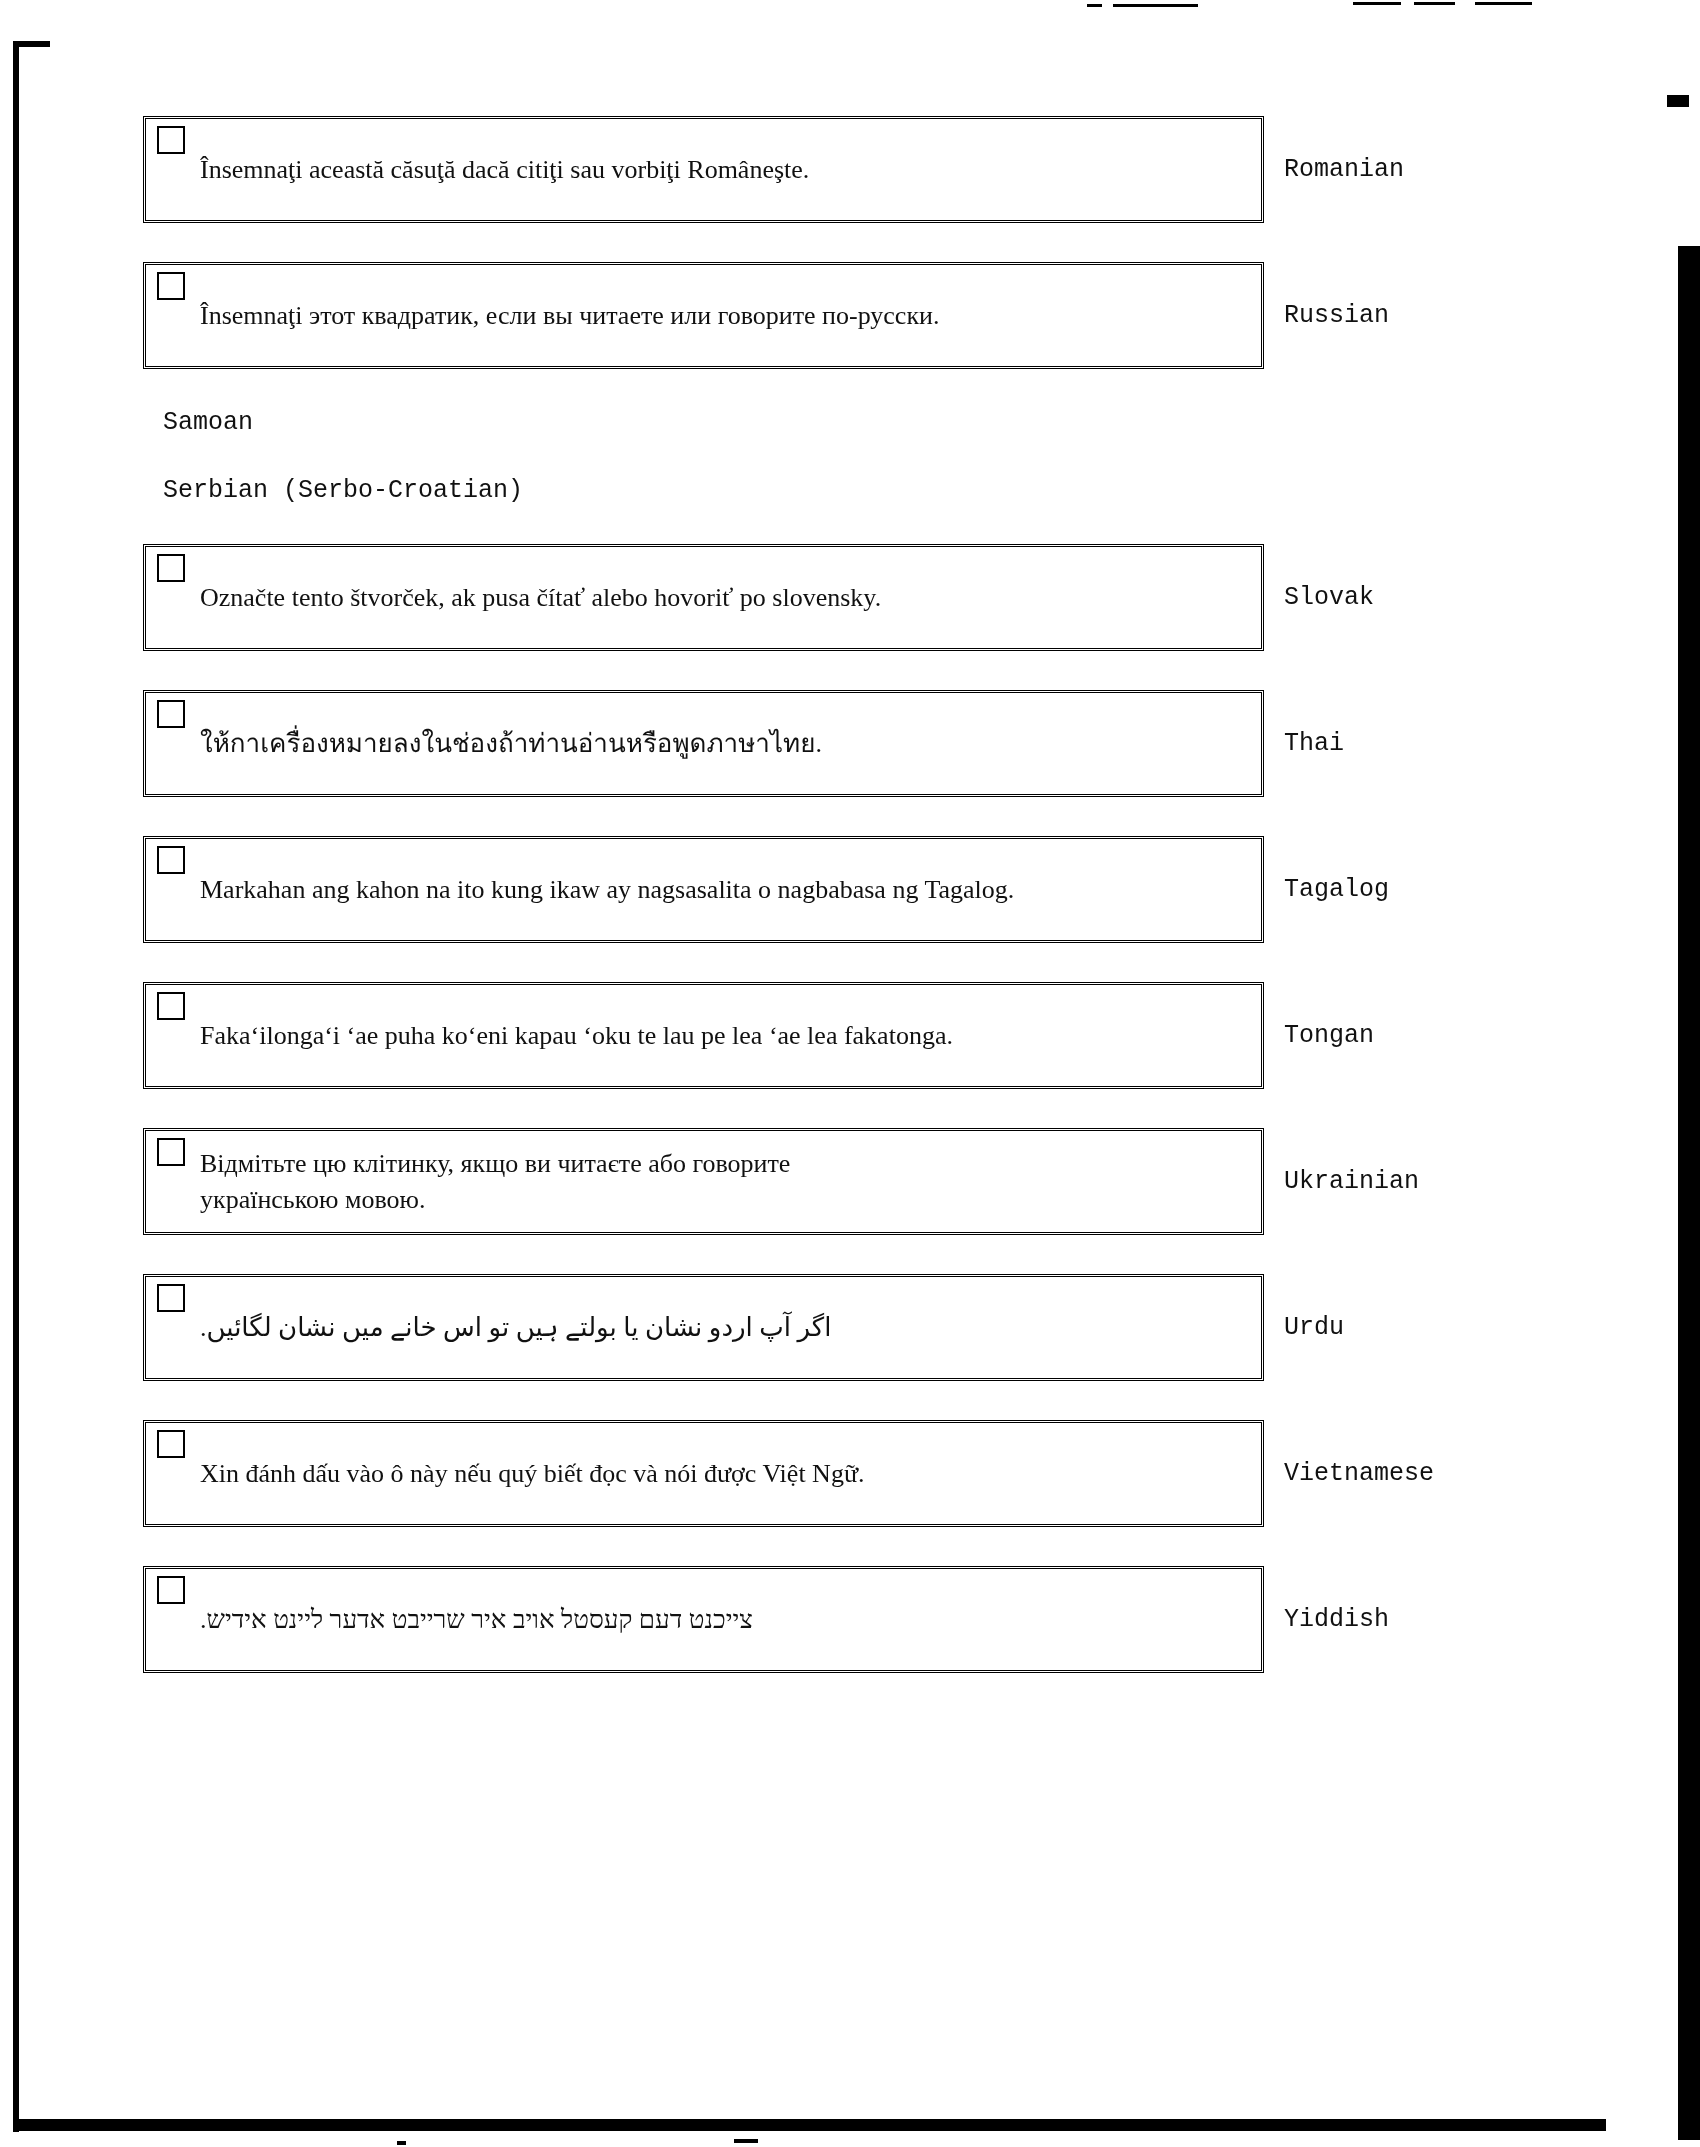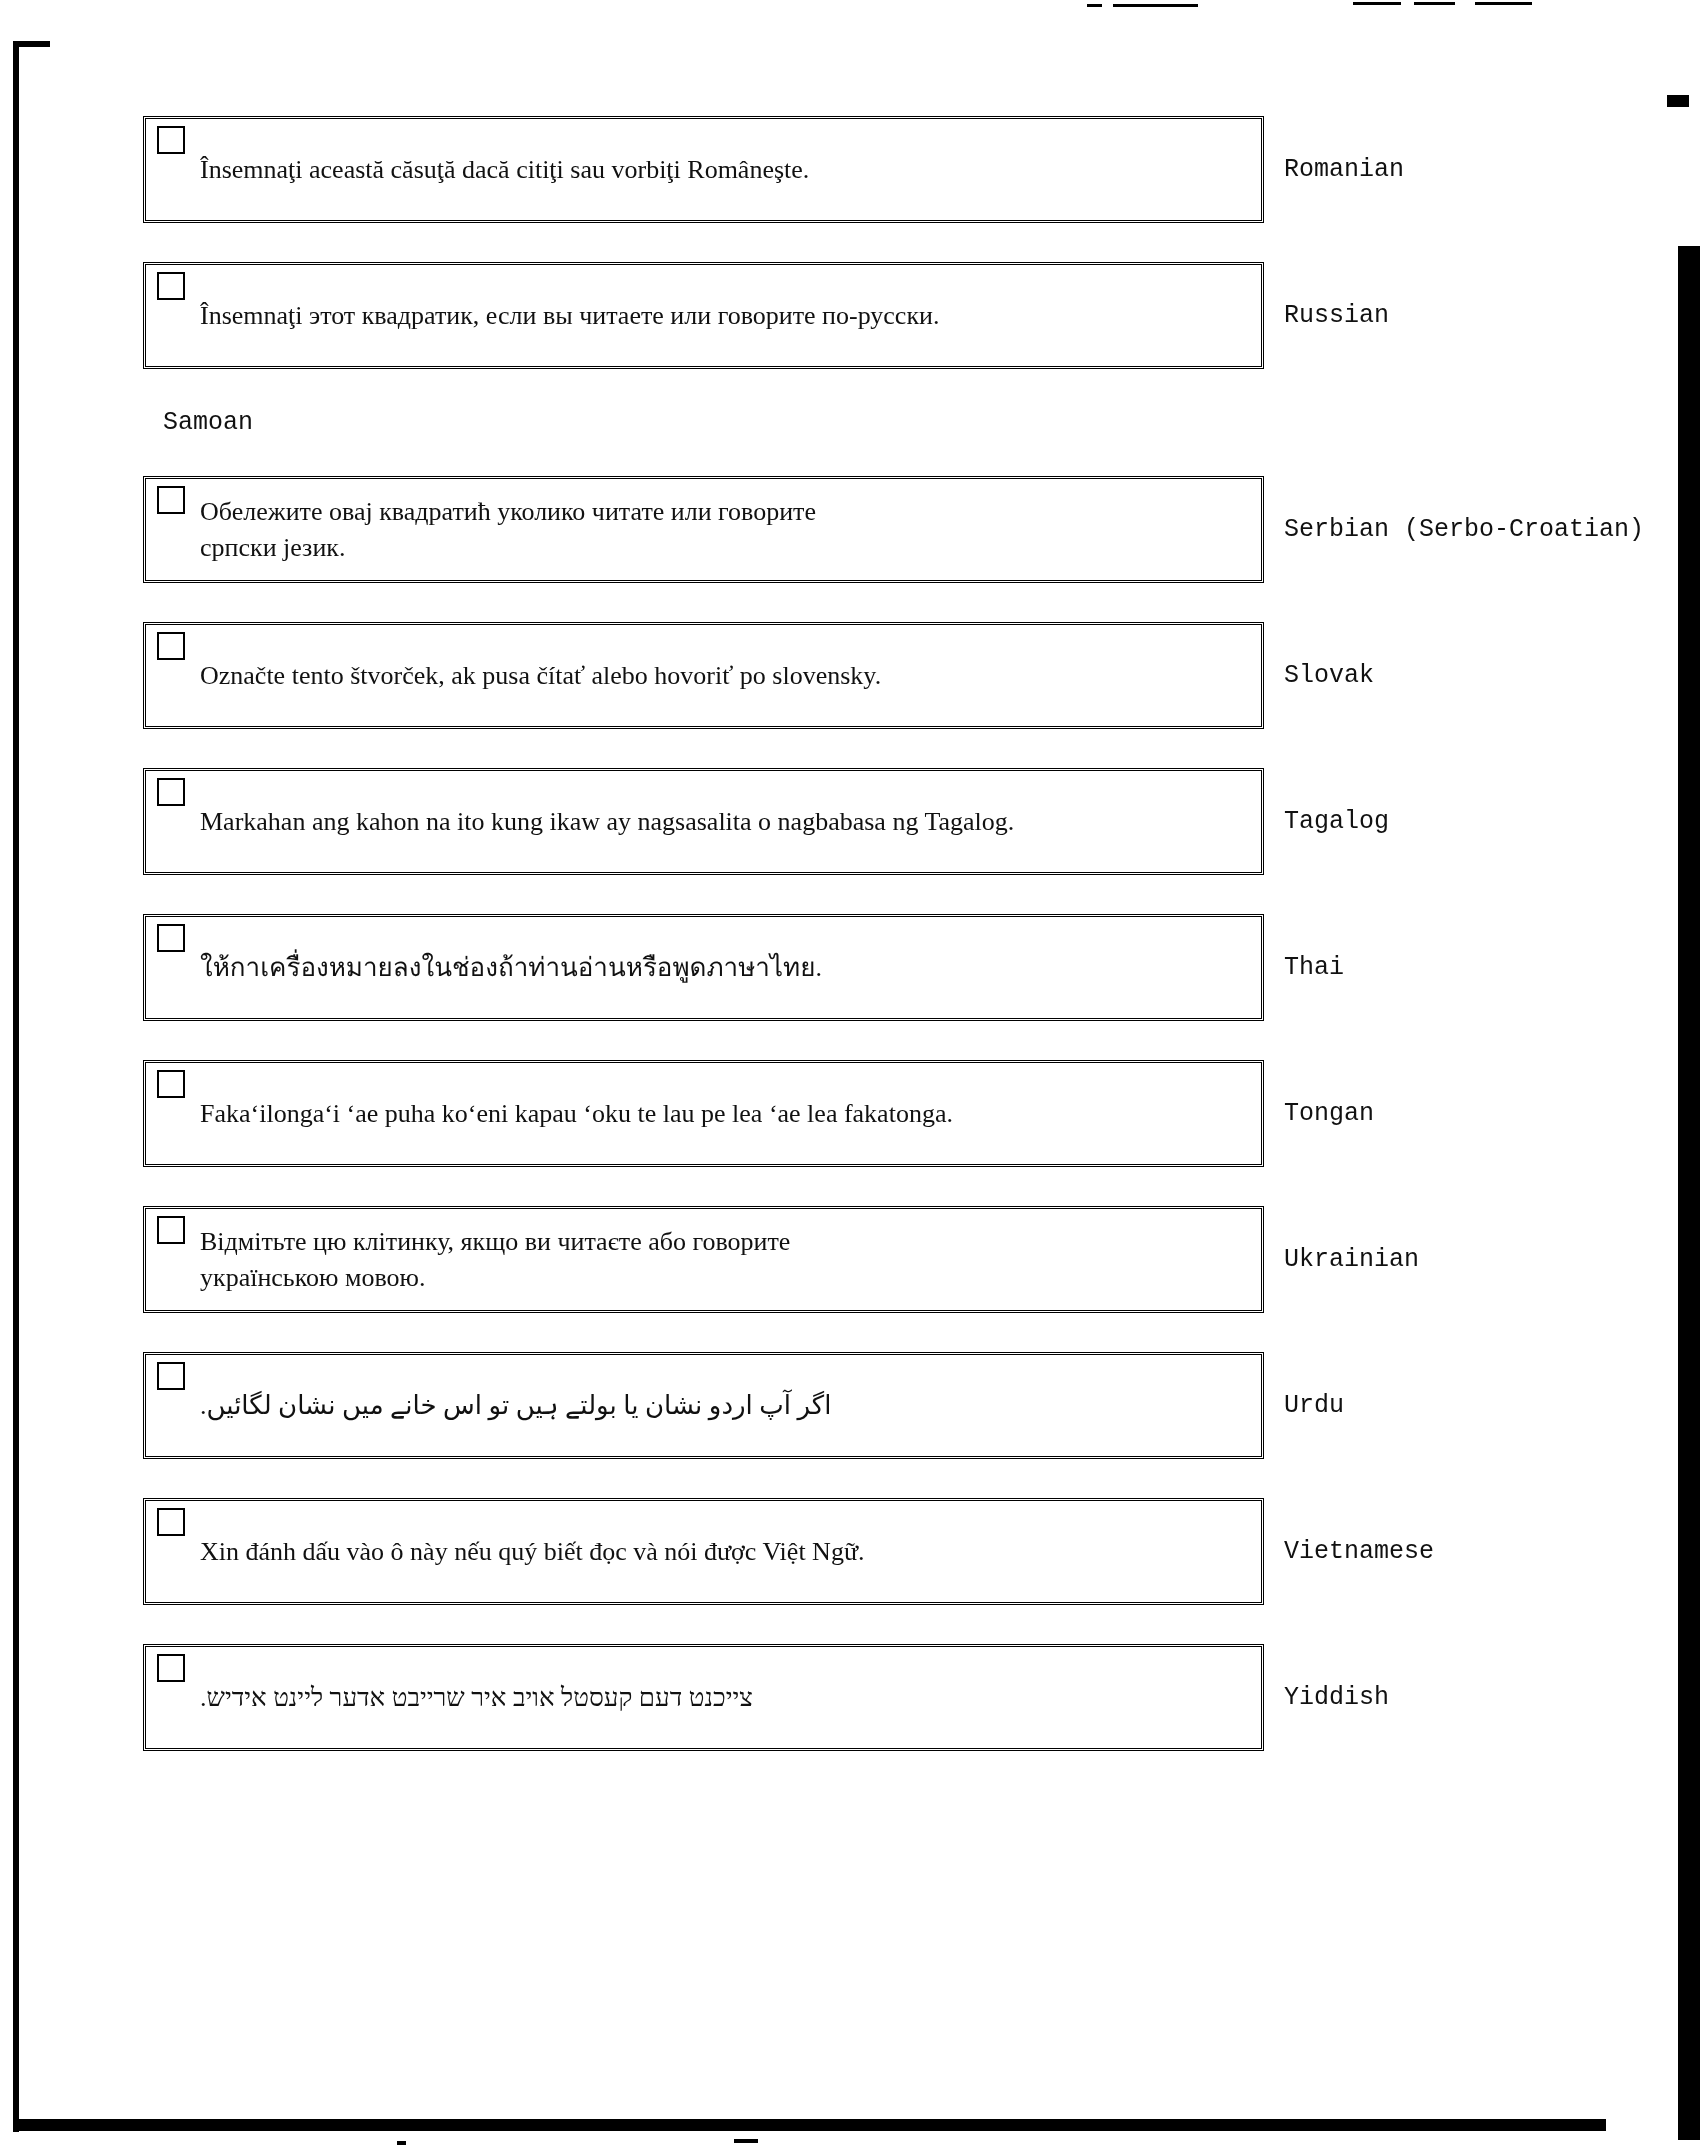--- a/index.html
+++ b/index.html
@@ -114,59 +114,52 @@
       </div>
     </div>
     <div class="label">Russian</div>
   </div>
 
   <div class="row">
     <div class="label">Samoan</div>
   </div>
 
   <div class="row">
-    <div class="box">
-      <div class="box-inner">
-        <span class="checkbox"></span>
-        <div class="box-text" dir="ltr">Обележите овај квадратић уколико читате или говорите
-српски језик.</div>
-      </div>
-    </div>
     <div class="label">Serbian (Serbo-Croatian)</div>
   </div>
 
   <div class="row">
     <div class="box">
       <div class="box-inner">
         <span class="checkbox"></span>
         <div class="box-text" dir="ltr">Označte tento štvorček, ak pusa čítať alebo hovoriť po slovensky.</div>
       </div>
     </div>
     <div class="label">Slovak</div>
   </div>
 
 
   <div class="row">
     <div class="box">
       <div class="box-inner">
         <span class="checkbox"></span>
+        <div class="box-text" dir="ltr">ให้กาเครื่องหมายลงในช่องถ้าท่านอ่านหรือพูดภาษาไทย.</div>
+      </div>
+    </div>
+    <div class="label">Thai</div>
+  </div>
+
+  <div class="row">
+    <div class="box">
+      <div class="box-inner">
+        <span class="checkbox"></span>
         <div class="box-text" dir="ltr">Markahan ang kahon na ito kung ikaw ay nagsasalita o nagbabasa ng Tagalog.</div>
       </div>
     </div>
     <div class="label">Tagalog</div>
-  </div>
-
-  <div class="row">
-    <div class="box">
-      <div class="box-inner">
-        <span class="checkbox"></span>
-        <div class="box-text" dir="ltr">ให้กาเครื่องหมายลงในช่องถ้าท่านอ่านหรือพูดภาษาไทย.</div>
-      </div>
-    </div>
-    <div class="label">Thai</div>
   </div>
 
   <div class="row">
     <div class="box">
       <div class="box-inner">
         <span class="checkbox"></span>
         <div class="box-text" dir="ltr">Faka‘ilonga‘i ‘ae puha ko‘eni kapau ‘oku te lau pe lea ‘ae lea fakatonga.</div>
       </div>
     </div>
     <div class="label">Tongan</div>

